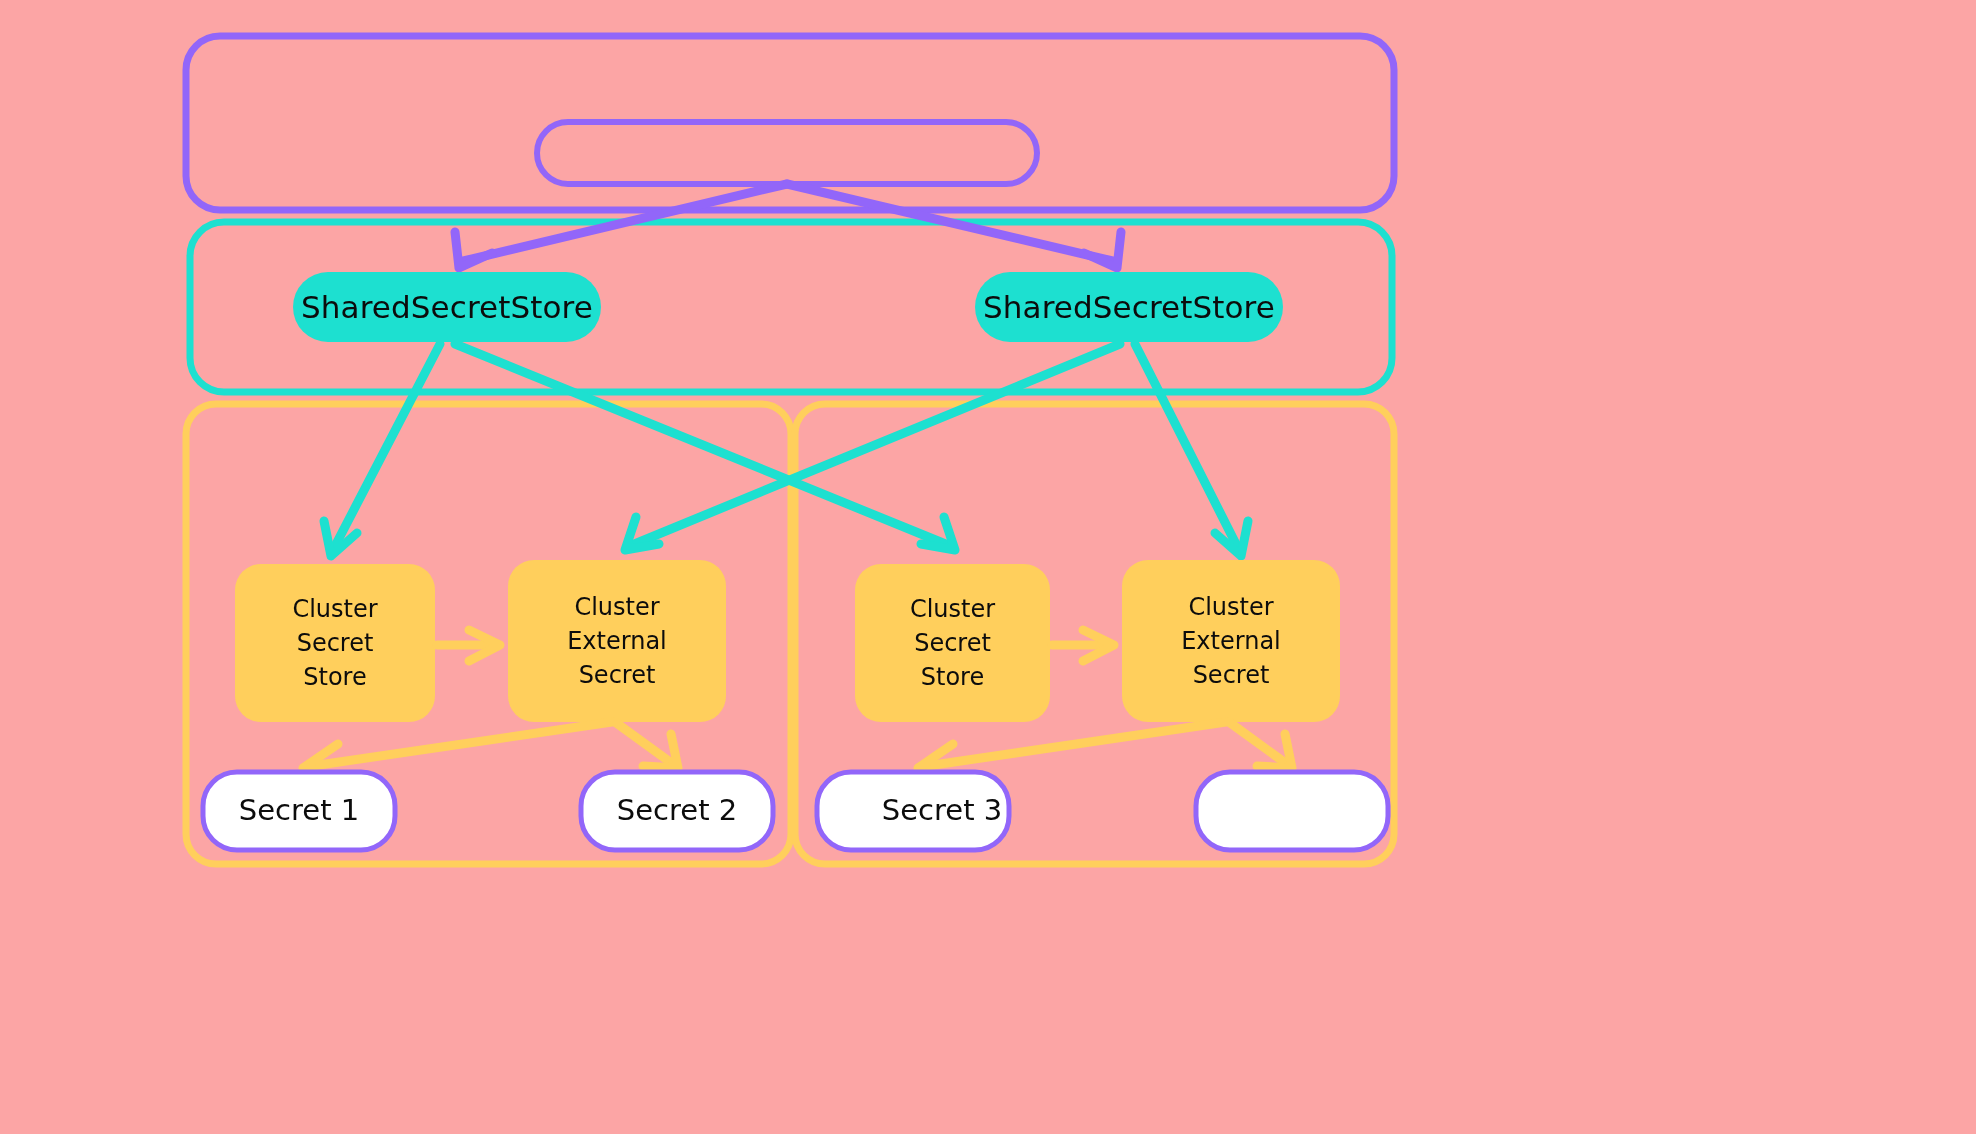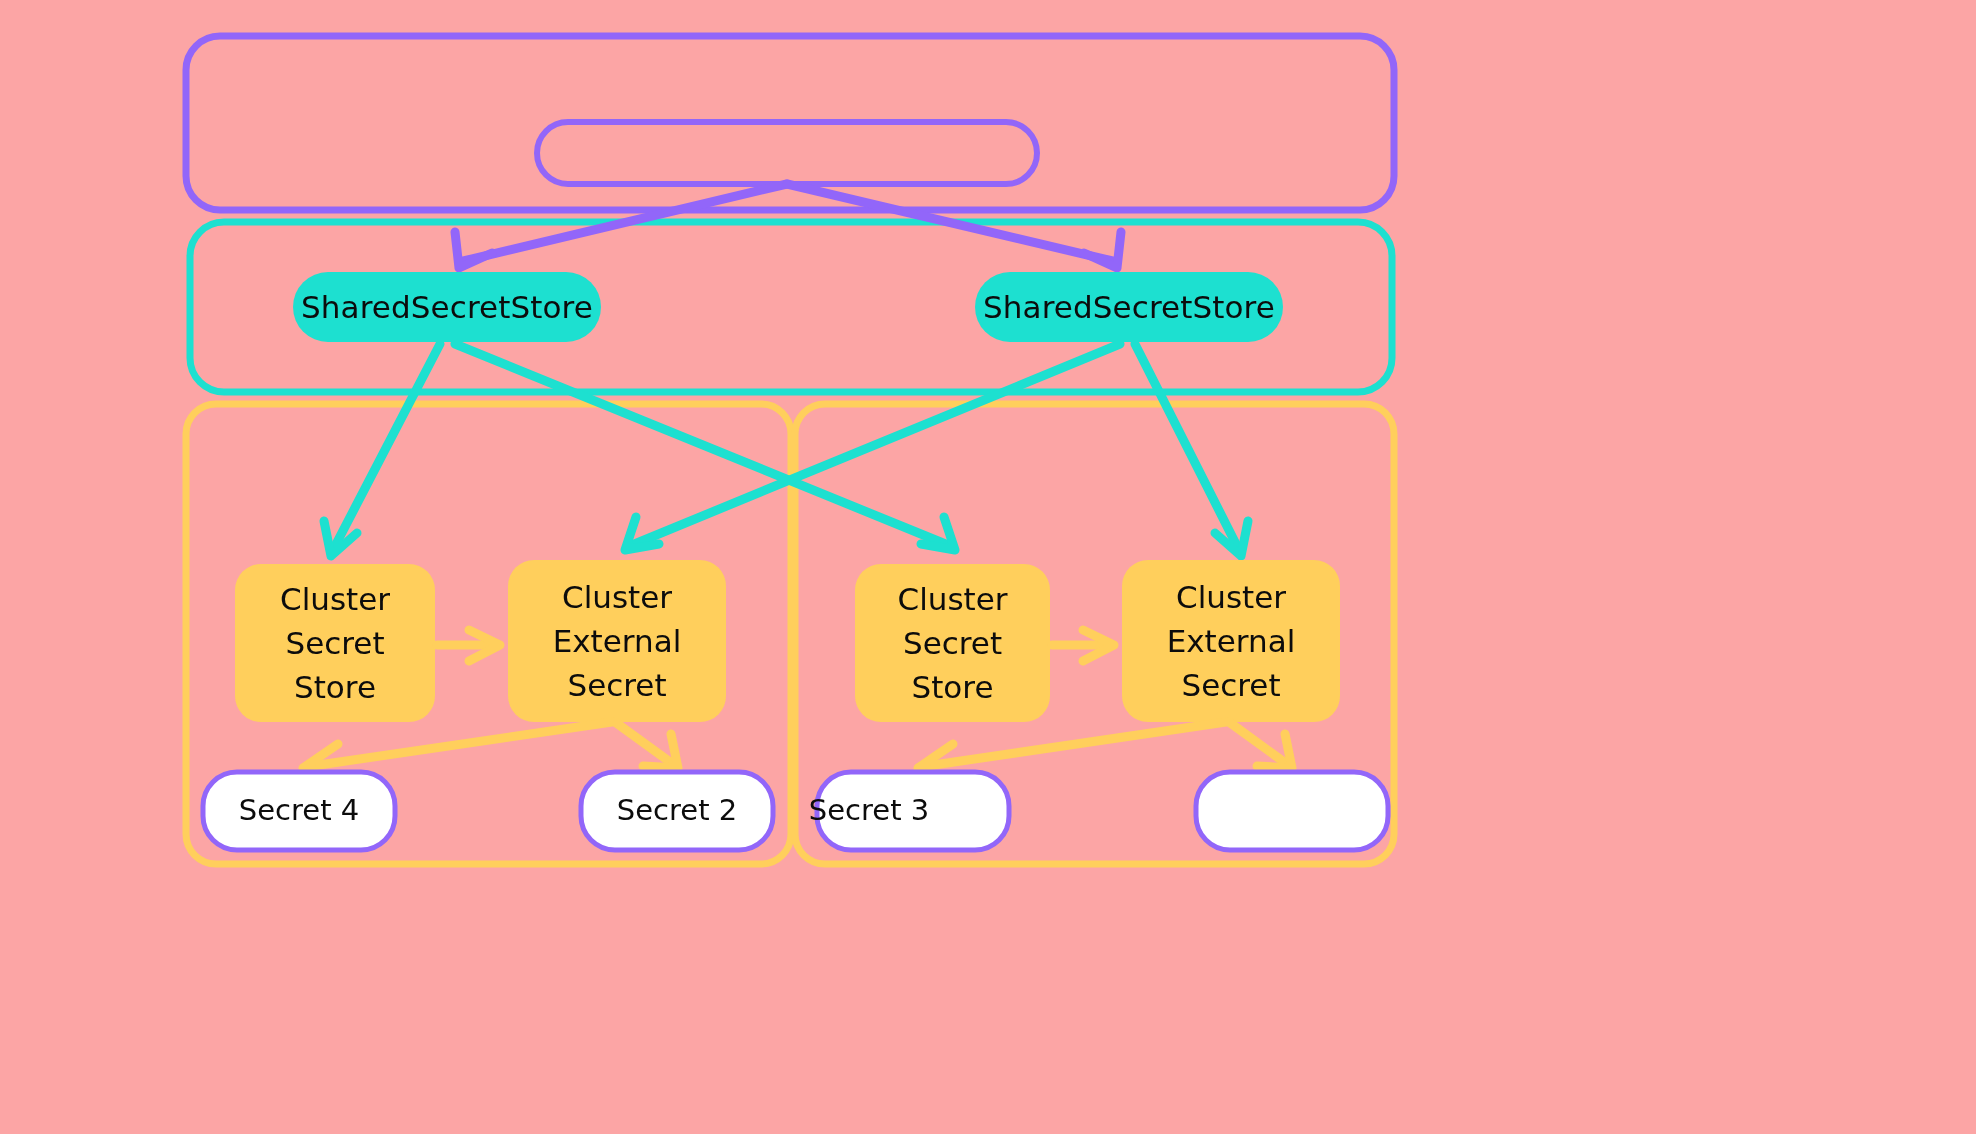--- a/index.html
+++ b/index.html
@@ -35,21 +35,21 @@
     color: #0c0c0c;
     pointer-events: none;
     white-space: pre-line;
     line-height: 1.42;
   }
   .lbl-shared {
     font-size: 31px;
     letter-spacing: 0.1px;
   }
   .lbl-cluster {
-    font-size: 31px;
+    font-size: 24px;
   }
   .lbl-secret {
     font-size: 29px;
   }
 </style>
 </head>
 <body>
 
 <div id="canvas">
 
@@ -147,20 +147,20 @@
 Secret</div>
 
   <div class="node-label lbl-cluster" style="left:855px; top:564px; width:195px; height:158px;">Cluster
 Secret
 Store</div>
 
   <div class="node-label lbl-cluster" style="left:1122px; top:560px; width:218px; height:162px;">Cluster
 External
 Secret</div>
 
-  <div class="node-label lbl-secret" style="left:203px; top:772px; width:192px; height:78px;">Secret 4</div>
+  <div class="node-label lbl-secret" style="left:203px; top:772px; width:192px; height:78px;">Secret 1</div>
 
   <div class="node-label lbl-secret" style="left:581px; top:772px; width:192px; height:78px;text-align:right;">Secret 2</div>
 
-  <div class="node-label lbl-secret" style="left:773px; top:772px; width:192px; height:78px;">Secret 3</div>
+  <div class="node-label lbl-secret" style="left:846px; top:772px; width:192px; height:78px;">Secret 3</div>
 
 
 </div>
 
 </body></html>

